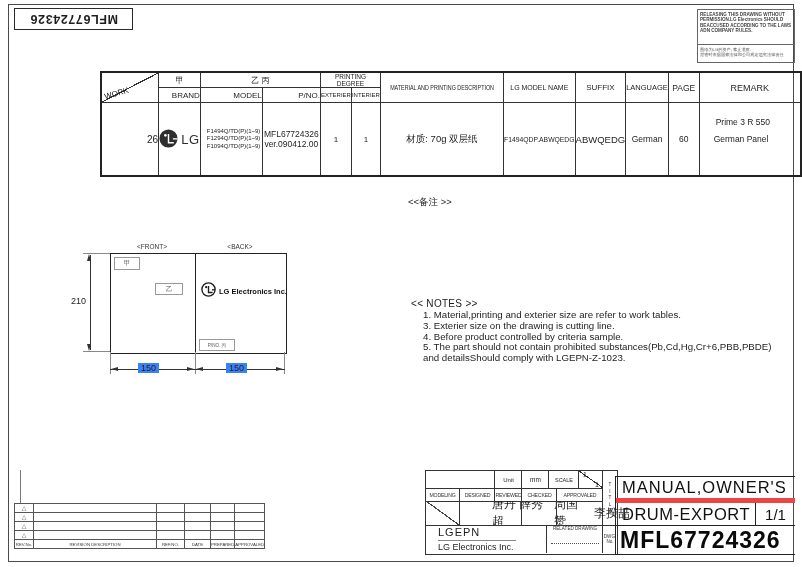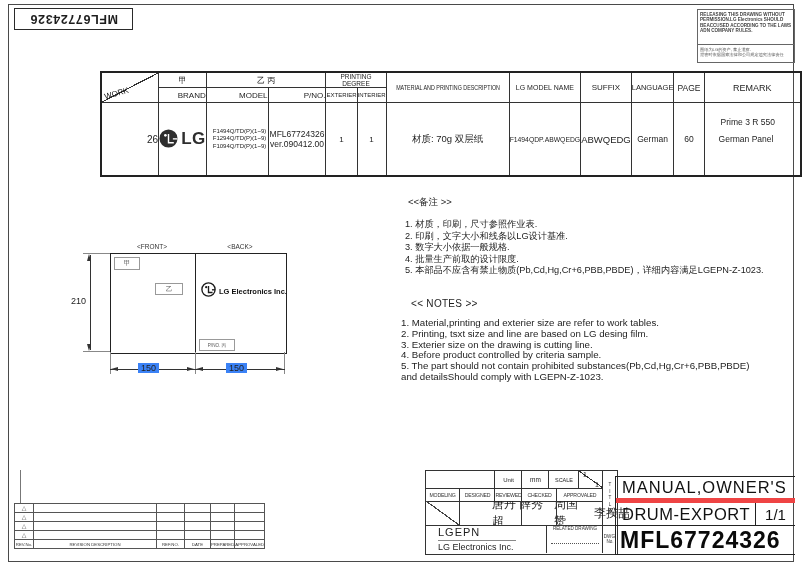--- a/index.html
+++ b/index.html
@@ -32,21 +32,21 @@
       linear-gradient(to bottom right, transparent calc(50% - .6px), #333 calc(50% - .6px), #333 calc(50% + .6px), transparent calc(50% + .6px));}
   td.diag .sec{position:absolute;top:1px;right:4px;font-size:8px;margin-top:44px;}
   td.diag .work{position:absolute;bottom:4px;left:2px;font-size:8px;transform:rotate(-16deg);}
   .squeeze{display:inline-block;white-space:nowrap;transform:scaleX(.85);transform-origin:center;font-size:6.3px;}
   td.suffix-h{font-size:9px;} td.remark-h,td.remark{border-left-color:#aaa !important;}
   tr.data .models div{font-size:6px;line-height:7.5px;text-align:left;padding-left:6px;white-space:nowrap;}
   tr.data .pno div{font-size:8.5px;line-height:10px;}
   tr.data td.work{font-size:10px;padding-left:45px;}
   tr.data td.brand{vertical-align:middle;}
   .brandbox{display:flex;align-items:center;justify-content:center;gap:3px;}
-  .brandbox .lgtxt{font-weight:bold;font-size:17px;letter-spacing:.5px;color:#2e2e2e;}
+  .brandbox .lgtxt{font-weight:normal;font-size:13px;letter-spacing:.5px;color:#2e2e2e;}
   tr.data td.material{font-size:9.5px;}
   tr.data td.lgmn{font-size:6.8px;}
   tr.data td.suffix{font-size:9.5px;}
   tr.data td.lang, tr.data td.page{font-size:8.5px;}
   tr.data td.remark{vertical-align:top;text-align:left;}
   td.remark .r1{margin:14px 0 0 16px;font-size:8.5px;}
   td.remark .r2{margin:7px 0 0 14px;font-size:8.5px;}
 
   
   .panel{left:110px;top:253px;width:175px;height:99px;border:1.2px solid #222;}
@@ -235,32 +235,24 @@
   <div class="abs vline thin" style="left:284px;top:352px;height:22px;"></div>
   <div class="abs hline" style="left:110px;top:369px;width:175px;"></div>
   <div class="abs arr left" style="left:111px;top:366.5px;"></div>
   <div class="abs arr right" style="left:187px;top:366.5px;"></div>
   <div class="abs arr left" style="left:196px;top:366.5px;"></div>
   <div class="abs arr right" style="left:276px;top:366.5px;"></div>
   <span class="abs dim dim150" style="left:138px;top:363px;">150</span>
   <span class="abs dim dim150" style="left:226px;top:363px;">150</span>
 
   <div class="abs ncn-title" style="left:408px;top:196px;">&lt;&lt;备注 &gt;&gt;</div>
-  <div class="abs" style="left:405px;top:219px;">
-    <div class="ncn-item pre">1. 材质，印刷，尺寸参照作业表.</div>
-    <div class="ncn-item pre">2. 印刷，文字大小和线条以LG设计基准.</div>
-    <div class="ncn-item pre">3. 数字大小依据一般规格.</div>
-    <div class="ncn-item pre">4. 批量生产前取的设计限度.</div>
-    <div class="ncn-item pre">5. 本部品不应含有禁止物质(Pb,Cd,Hg,Cr+6,PBB,PBDE)，详细内容满足LGEPN-Z-1023.</div>
-  </div>
 
   <div class="abs nen-title" style="left:411px;top:298px;">&lt;&lt; NOTES &gt;&gt;</div>
-  <div class="abs" style="left:401px;top:310px;margin-top:8px;">
+  <div class="abs" style="left:423px;top:310px;">
     <div class="nen-item pre">1. Material,printing and exterier size are refer to work tables.</div>
-    <div class="nen-item pre">2. Printing, tsxt  size and line are based on LG desing film.</div>
     <div class="nen-item pre">3. Exterier size on the drawing is cutting line.</div>
     <div class="nen-item pre">4. Before product controlled by criteria sample.</div>
     <div class="nen-item pre">5. The part should not contain prohibited substances(Pb,Cd,Hg,Cr+6,PBB,PBDE)
     and detailsShould comply with LGEPN-Z-1023.</div>
   </div>
 
   <div class="abs tb">
     <div class="cell noleft" style="left:0;top:0;width:68px;height:17px;"></div>
     <div class="cell" style="left:68px;top:0;width:27px;height:17px;font-size:6px;">Unit</div>
     <div class="cell" style="left:95px;top:0;width:27px;height:17px;font-size:6.5px;">mm</div>

